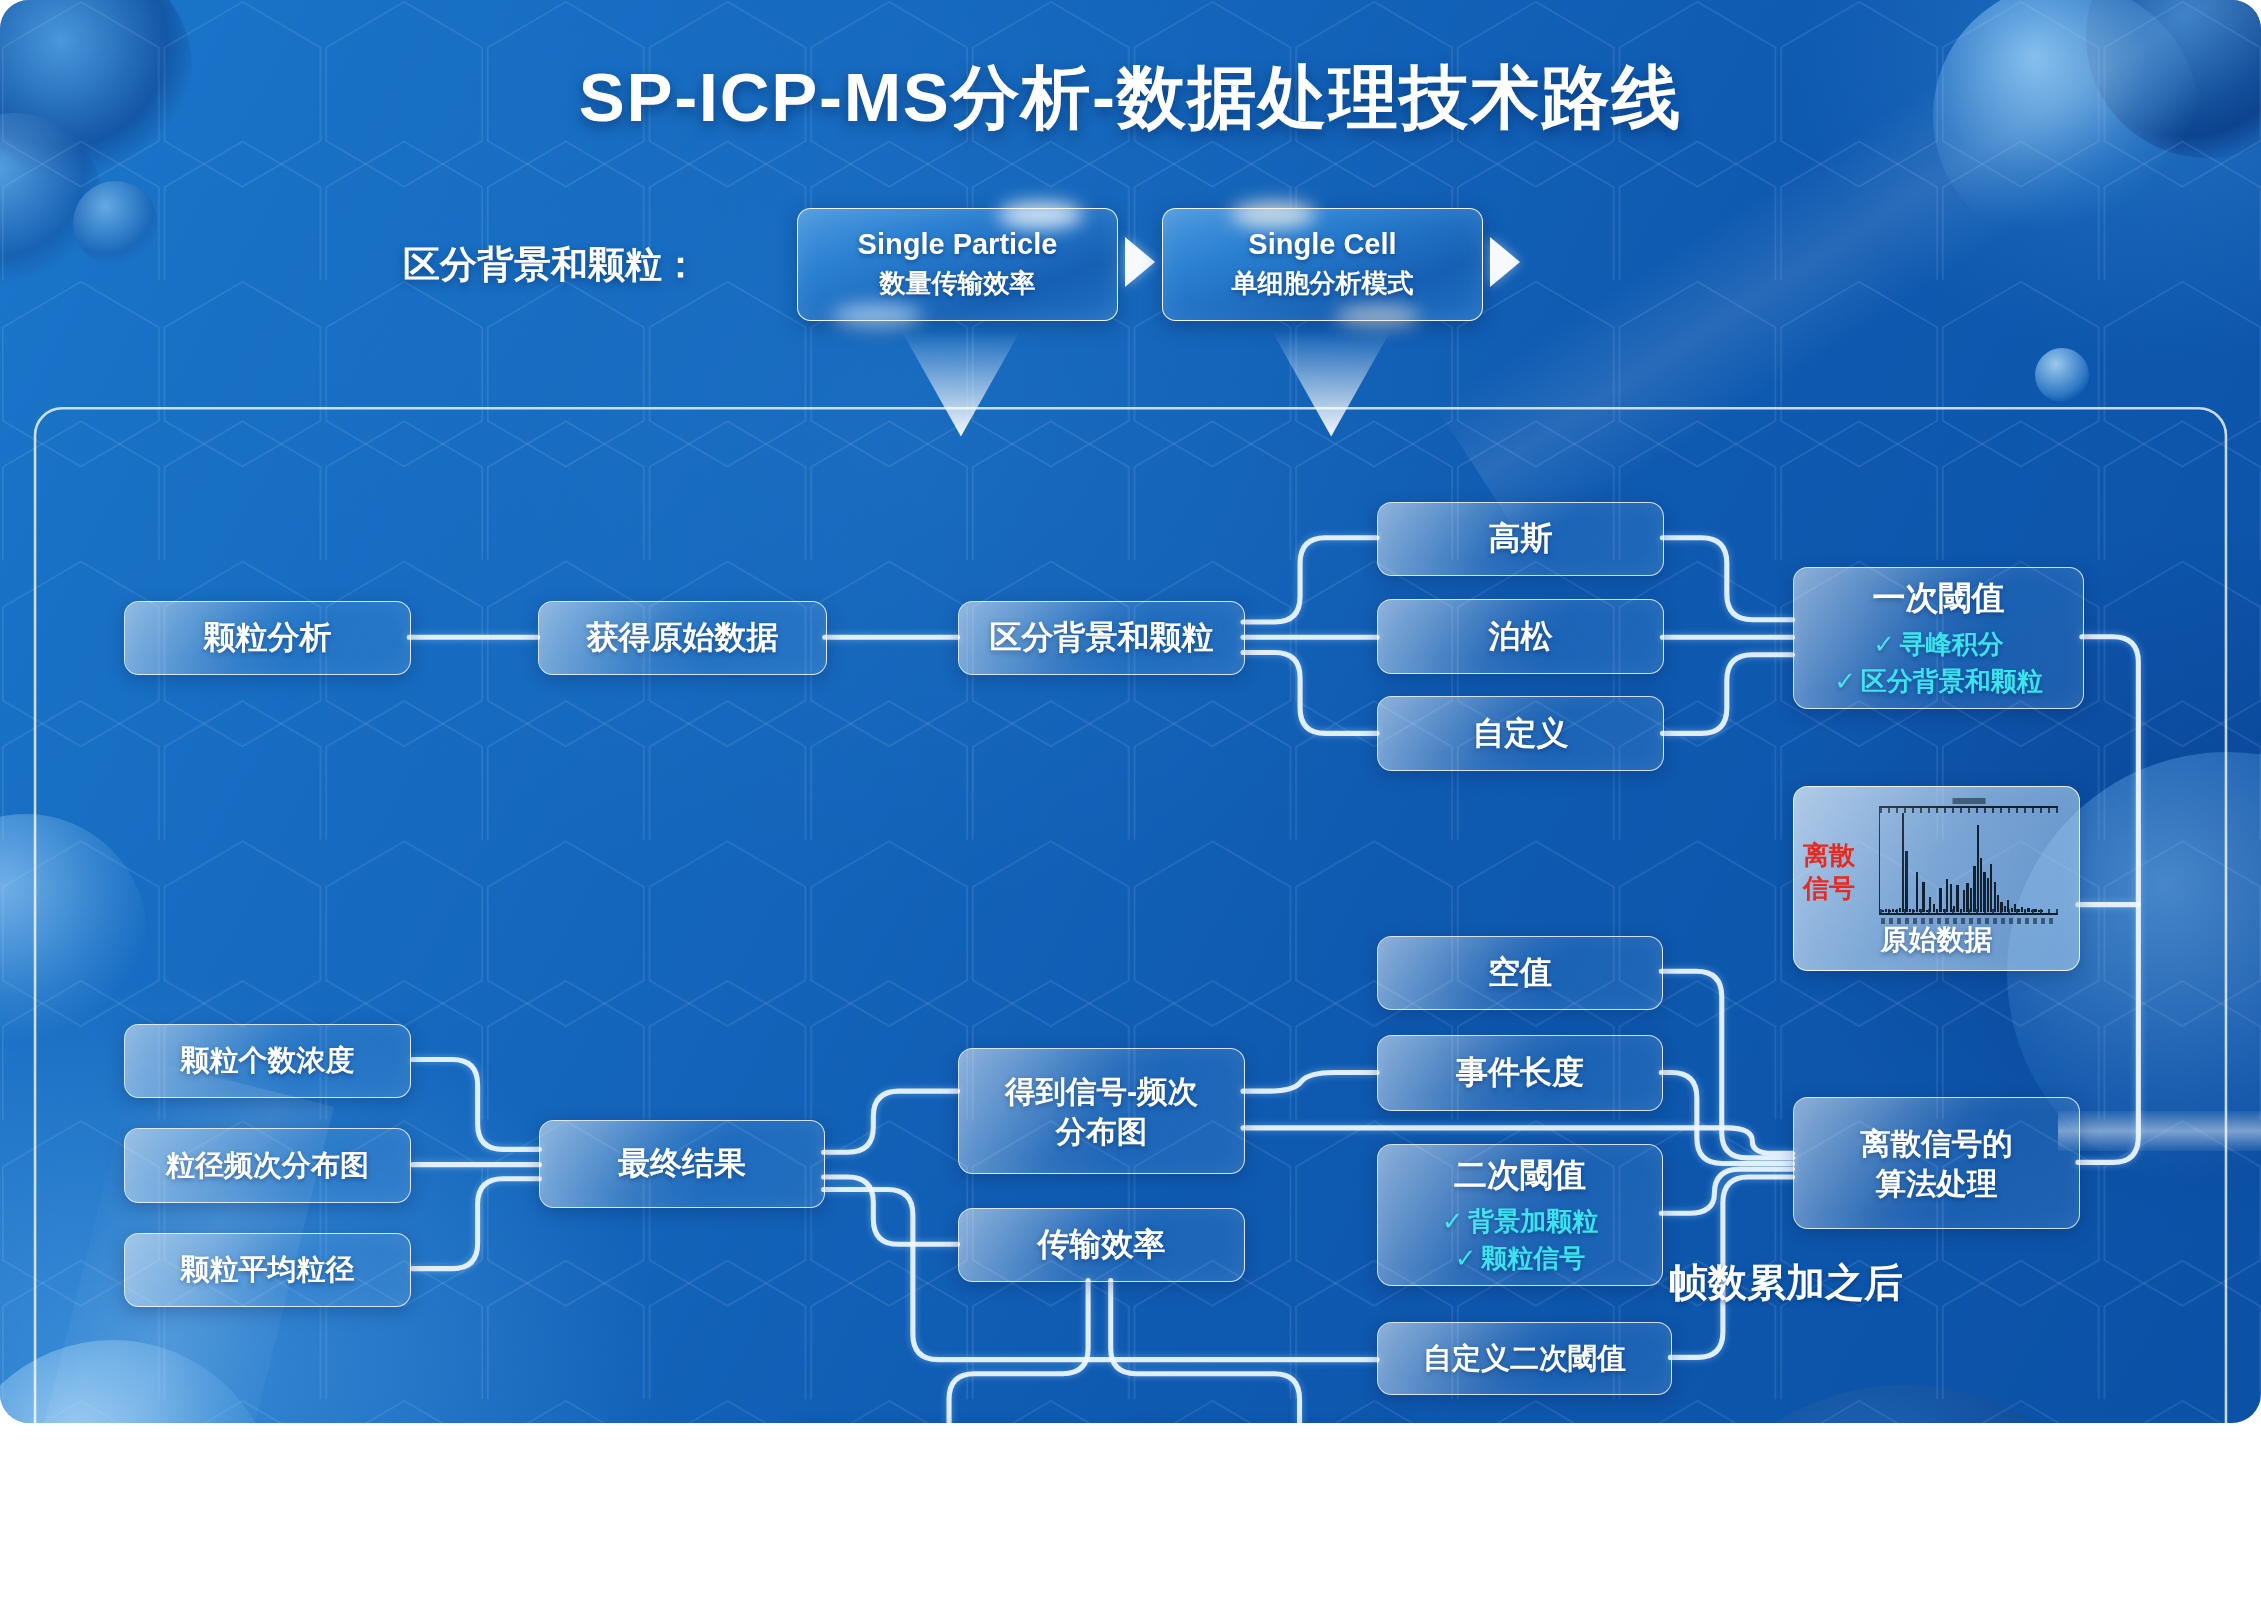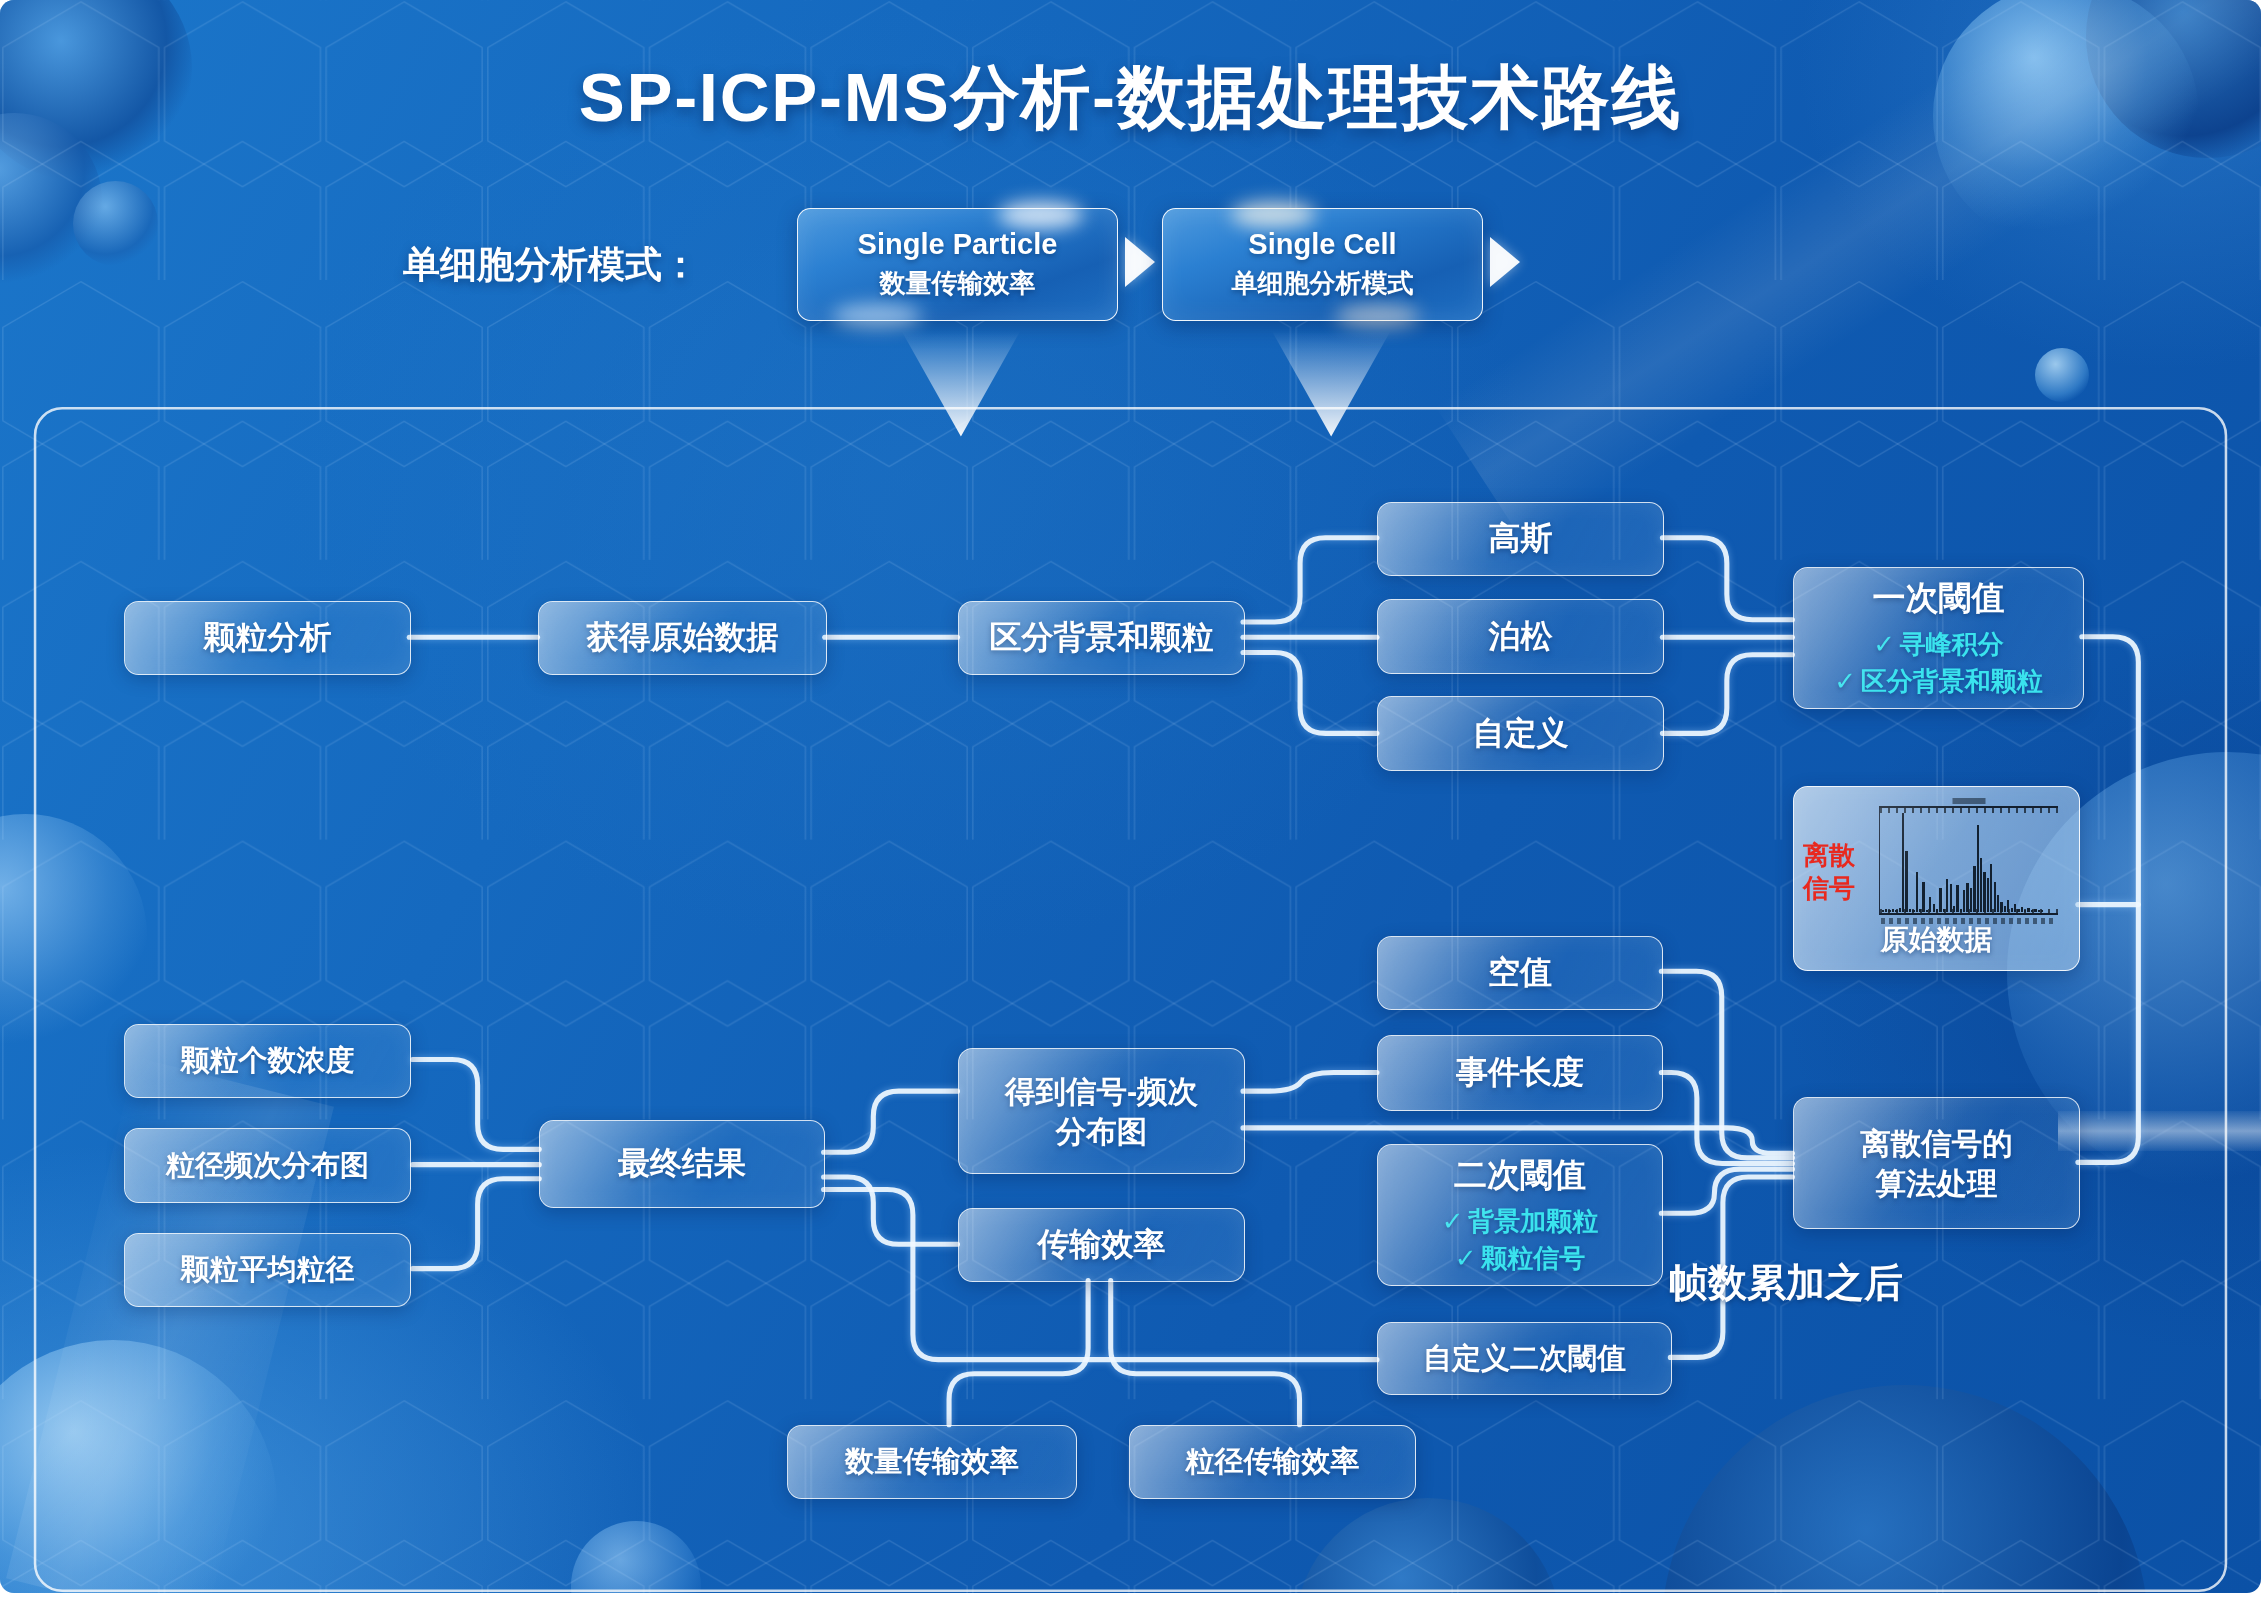--- a/index.html
+++ b/index.html
@@ -1,17 +1,17 @@
 <!DOCTYPE html>
 <html style="--cyan: #3ae3ee; --red: #e8291f;font-size:9px"><head>
 <meta charset="utf-8">
 <style>
   html,body{margin:0;padding:0;background:#ffffff;}
   body{width:2261px;height:1621px;font-family:"Liberation Sans","DejaVu Sans",sans-serif;}
-  #canvas{position:relative;width:2261px;height:1593px;overflow:hidden;border-radius:14px;
+  #canvas{position:relative;width:2261px;height:1423px;overflow:hidden;border-radius:29px;
     background:
       radial-gradient(848px 622px at 6% 96%, rgba(95,175,238,0.50), rgba(95,175,238,0) 62%),
       radial-gradient(735px 565px at 100% 62%, rgba(8,58,135,0.55), rgba(8,58,135,0) 65%),
       radial-gradient(622px 509px at 96% 4%, rgba(60,140,215,0.45), rgba(60,140,215,0) 60%),
       radial-gradient(904px 678px at 40% 30%, rgba(35,120,200,0.35), rgba(35,120,200,0) 70%),
       linear-gradient(118deg,#1b76ca 0%,#1569bf 30%,#0f5ab1 62%,#0b51a6 100%);}
   .bubble{position:absolute;border-radius:50%;pointer-events:none;}
   .streak{position:absolute;pointer-events:none;}
   svg.layer{position:absolute;left:0;top:0;z-index:1;}
   
@@ -129,21 +129,21 @@
       <path d="M730 2244 H800 Q845 2244 845 2199 V2130 Q845 2085 890 2085 H954"></path>
       <path d="M1457 2038 H1500 Q1545 2038 1545 1993 V1975 Q1545 1930 1590 1930 H1694"></path>
       <path d="M1457 2082 H1500 Q1545 2082 1545 2127 V2156 Q1545 2201 1590 2201 H1694"></path>
       <path d="M1457 2104 H1570 Q1615 2104 1615 2149 V2360 Q1615 2405 1660 2405 H2436"></path>
       <path d="M1925 2265 V2385 Q1925 2430 1880 2430 H1724 Q1679 2430 1679 2475 V2520"></path>
       <path d="M1965 2265 V2385 Q1965 2430 2010 2430 H2254 Q2299 2430 2299 2475 V2520"></path>
     </g>
   </svg>
 
   <div class="page-title">SP-ICP-MS分析-数据处理技术路线</div>
-  <div class="hist-label">单细胞分析模式：</div>
+  <div class="hist-label">区分背景和颗粒：</div>
 
   <div class="hist-box" style="left:797px;top:208px;text-align:center;">
     <div class="glow" style="right:34px;top:-8px;width:85px;height:28px;background:rgba(255,255,255,0.75);"></div>
     <div class="glow" style="left:34px;bottom:-8px;width:90px;height:25px;background:rgba(225,242,255,0.55);"></div>
     <div class="en">Single Particle</div>
     <div class="zh">数量传输效率</div>
   </div>
   <div class="chev" style="left:1125px;top:237px;"></div>
   <div class="hist-box" style="left:1162px;top:208px;">
     <div class="glow" style="left:68px;top:-8px;width:85px;height:27px;background:rgba(255,250,235,0.7);"></div>

